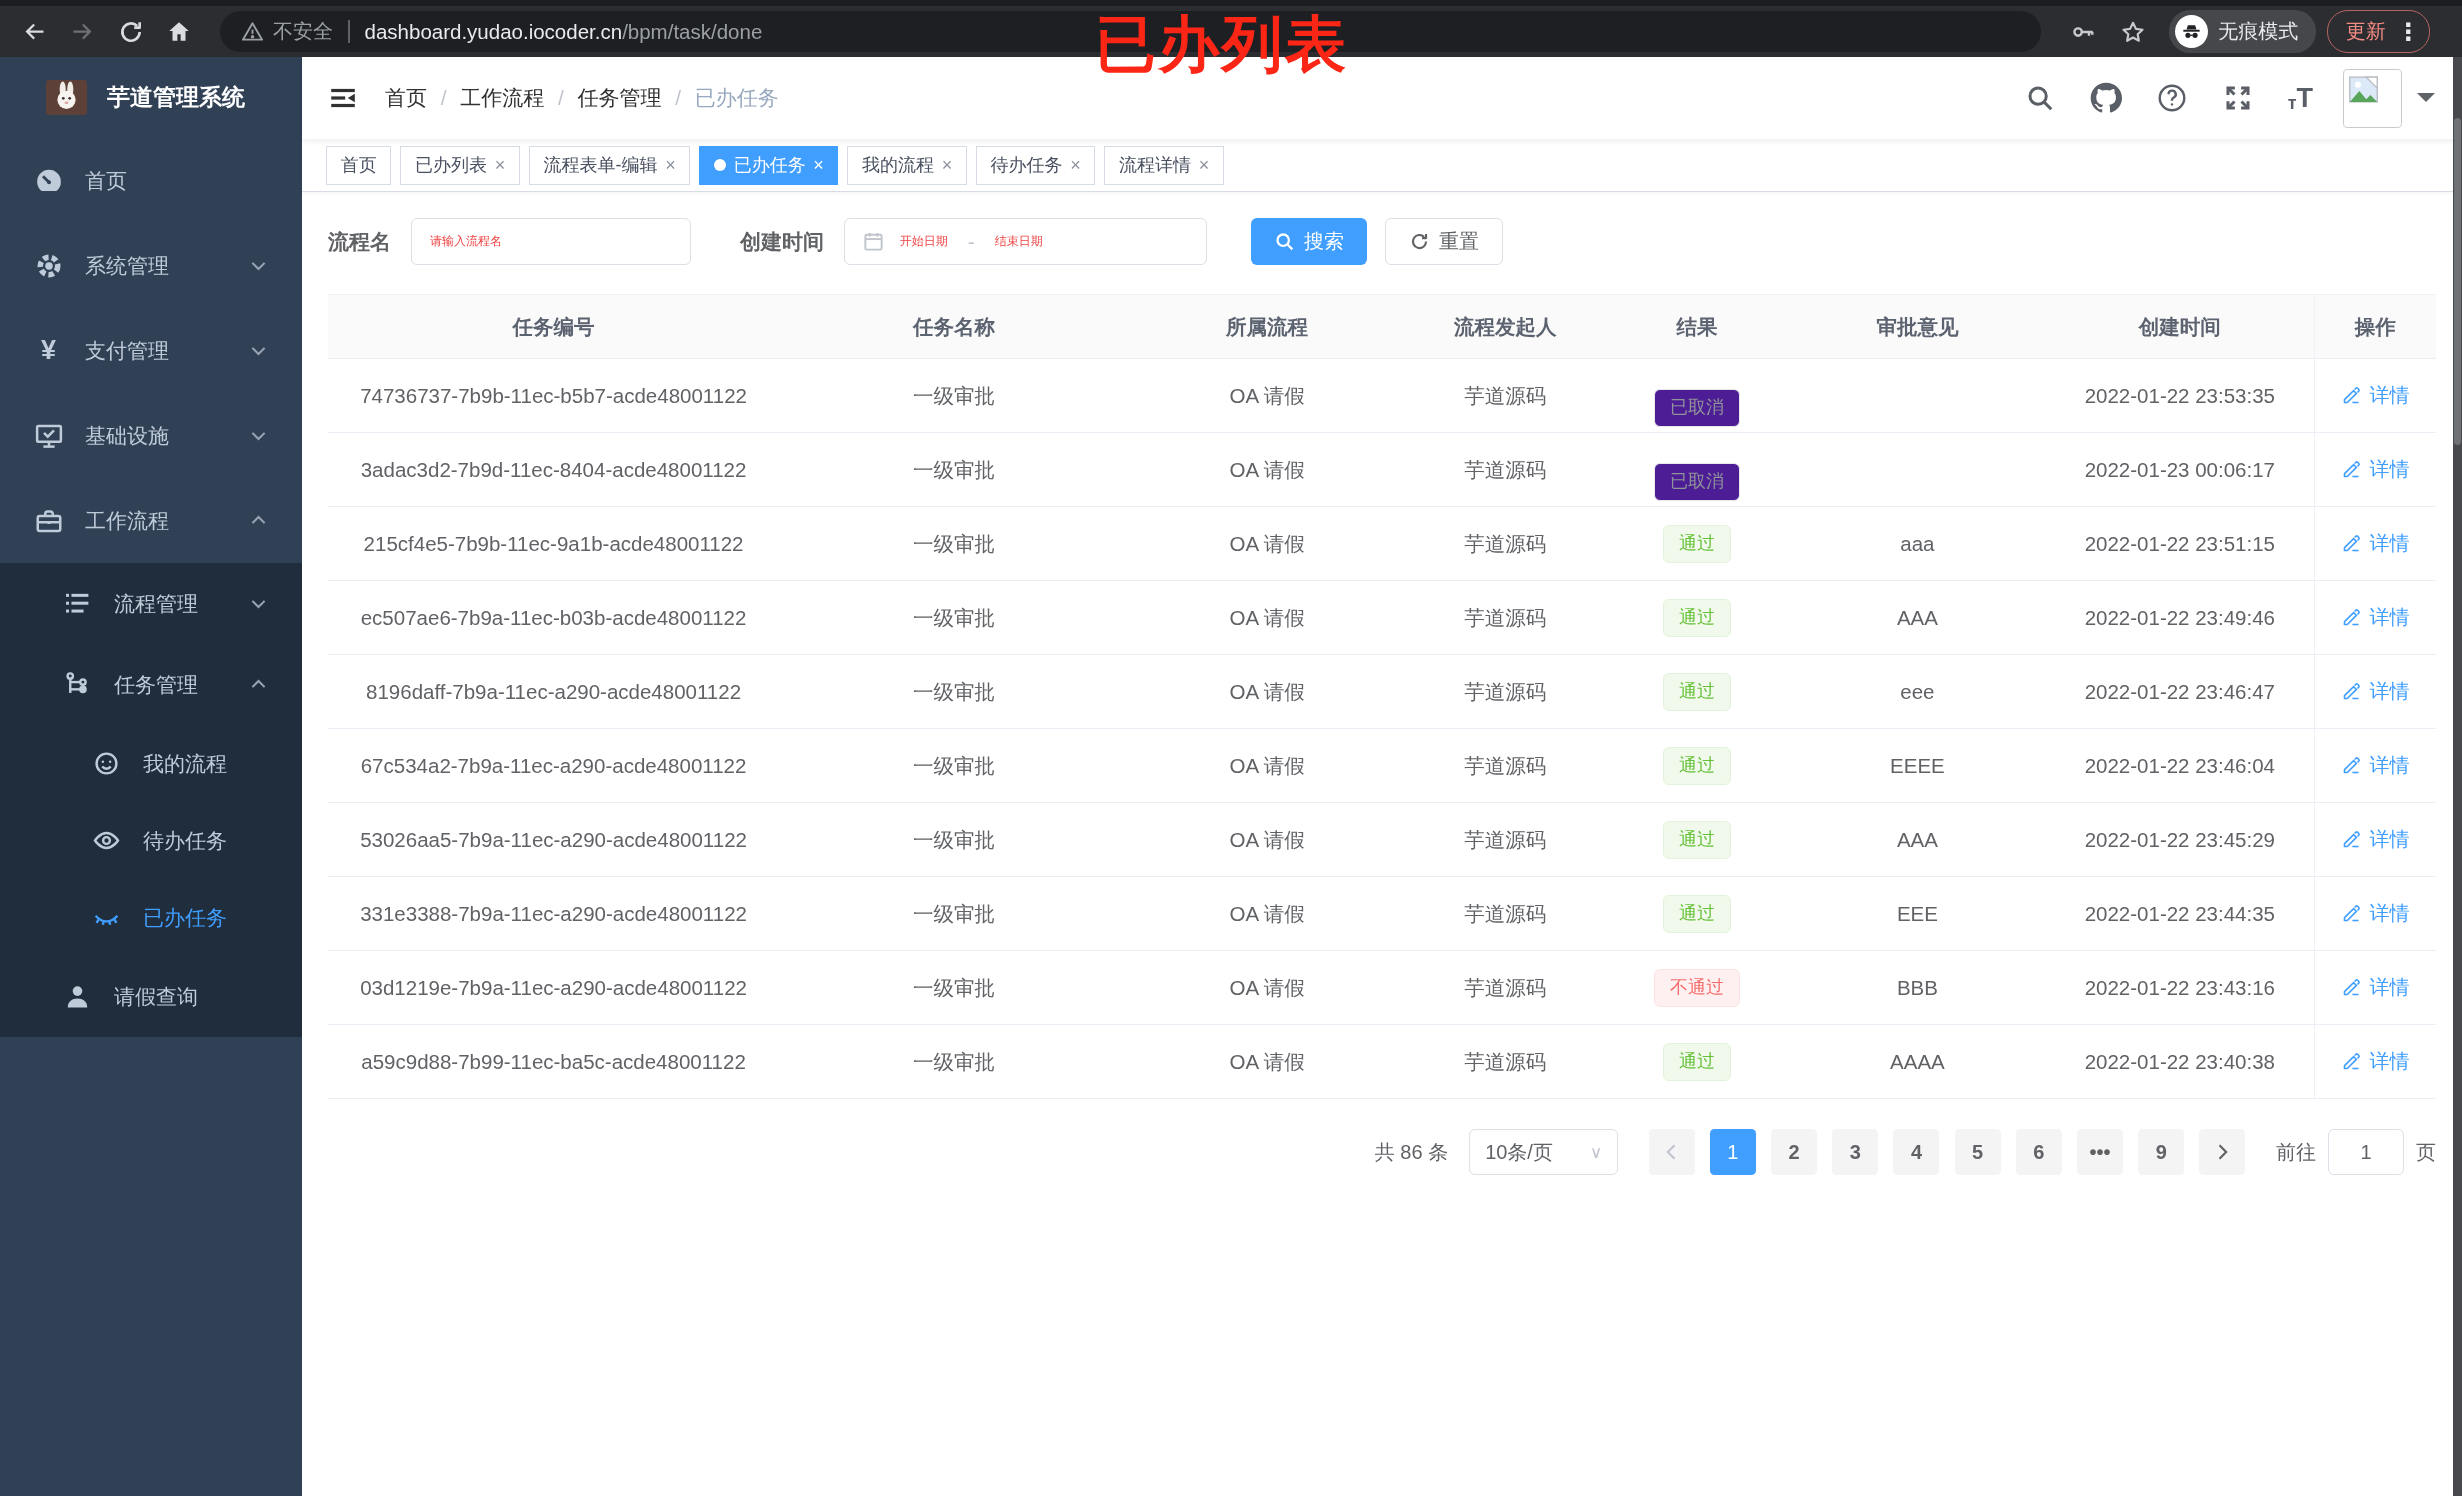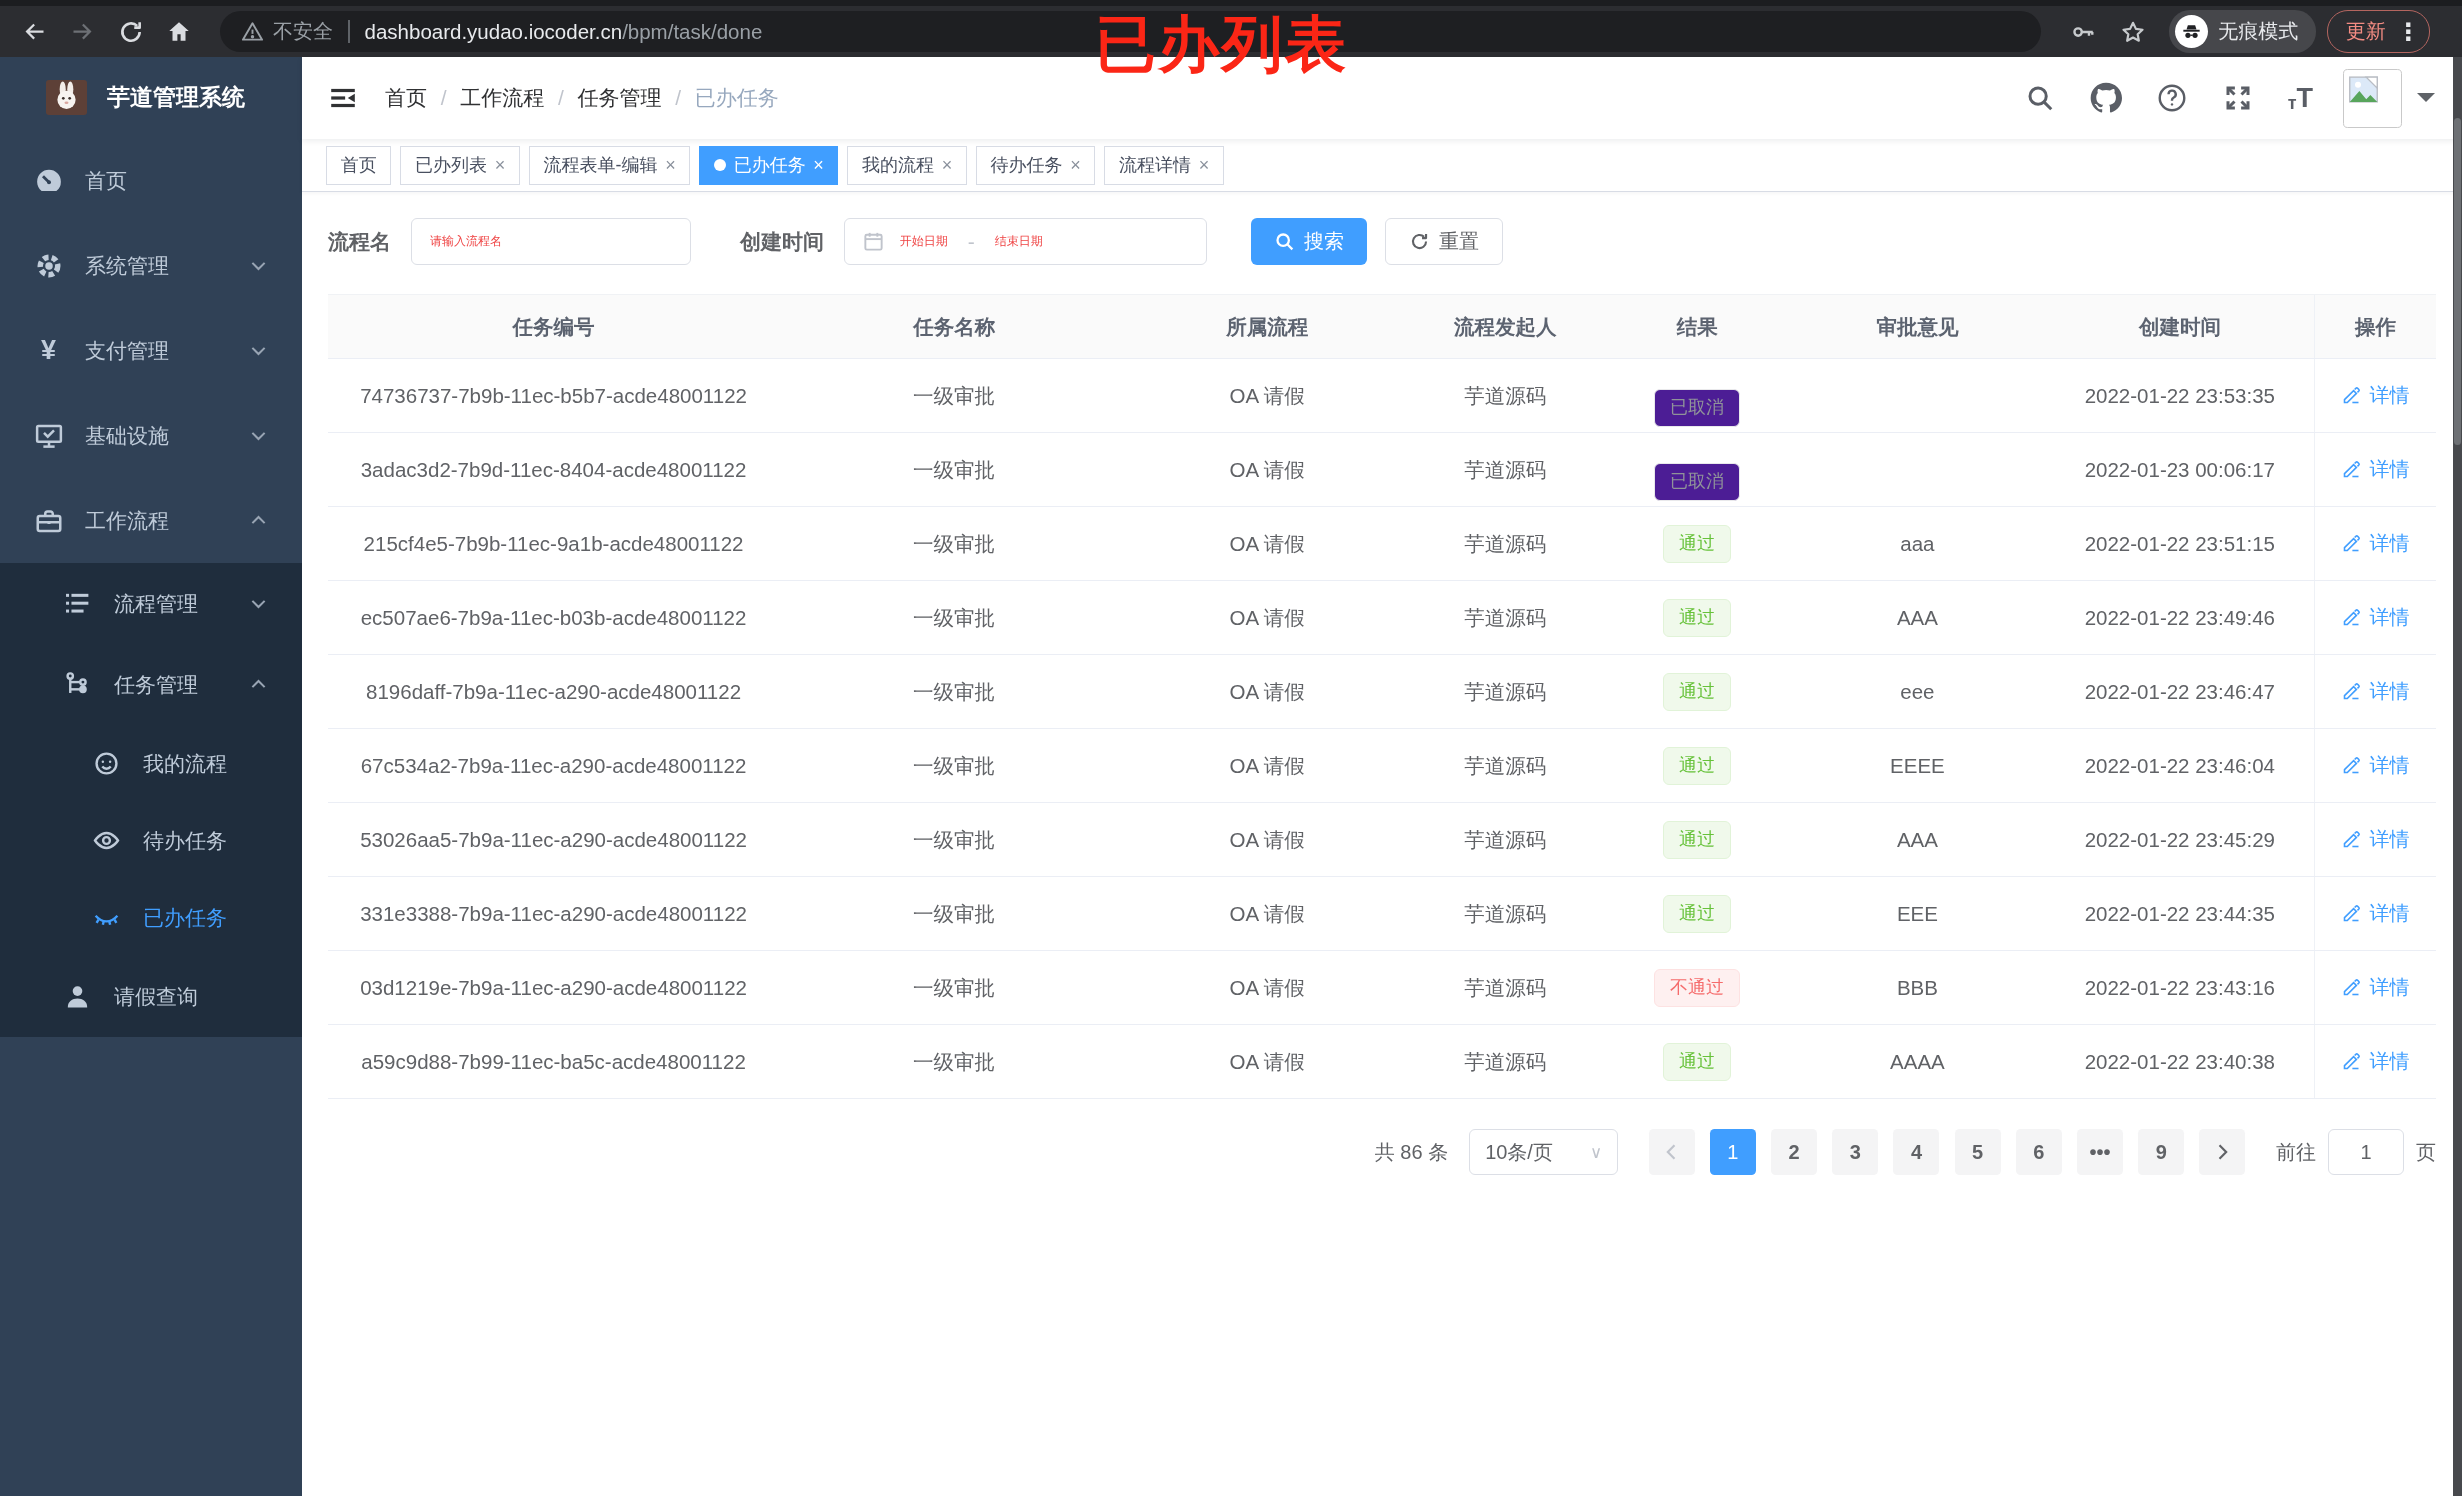--- a/index.html
+++ b/index.html
@@ -92,21 +92,21 @@
   .f-date .rsep { margin:0 20px; color:#c0c4cc; }
   .btn { height:47px; border-radius:6px; display:flex; align-items:center; font-size:20px;
     padding:0 23px; cursor:pointer; white-space:nowrap; }
   .btn svg { margin-right:9px; }
   .btn-primary { background:#409eff; color:#fff; margin-left:44px; }
   .btn-plain { background:#fff; color:#606266; border:1.5px solid #dcdfe6; margin-left:18px; }
 
   
   .yd-table { border-top:1.5px solid #f0f2f5; }
   .thead { display:flex; align-items:center; height:64px; background:#fafafa;
-    border-bottom:1.5px solid #ebeef5; font-weight:700; color:#5c6370; font-size:20.5px;justify-content:flex-end; }
+    border-bottom:1.5px solid #ebeef5; font-weight:700; color:#5c6370; font-size:20.5px; }
   .tr { display:flex; align-items:center; height:74px; border-bottom:1.5px solid #ebeef5;
     color:#606266; font-size:20.5px; background:#fff; }
   .th,.td { text-align:center; padding:0 7.6px; overflow:hidden; white-space:nowrap; }
   .col-action { border-left:1.5px solid #eef1f6; align-self:stretch; display:flex;
     align-items:center; justify-content:center; }
   .tag-badge { display:inline-block; padding:0 15px; height:38px; line-height:35px;
     border-radius:6px; font-size:18px; border:1.5px solid; }
   .tb-info    { background:#4c1d95; border-color:#e9e9eb; color:#909399;margin-top:24px; }
   .tb-success { background:#f0f9eb; border-color:#e1f3d8; color:#67c23a; }
   .tb-danger  { background:#fef0f0; border-color:#fde2e2; color:#f56c6c; }

